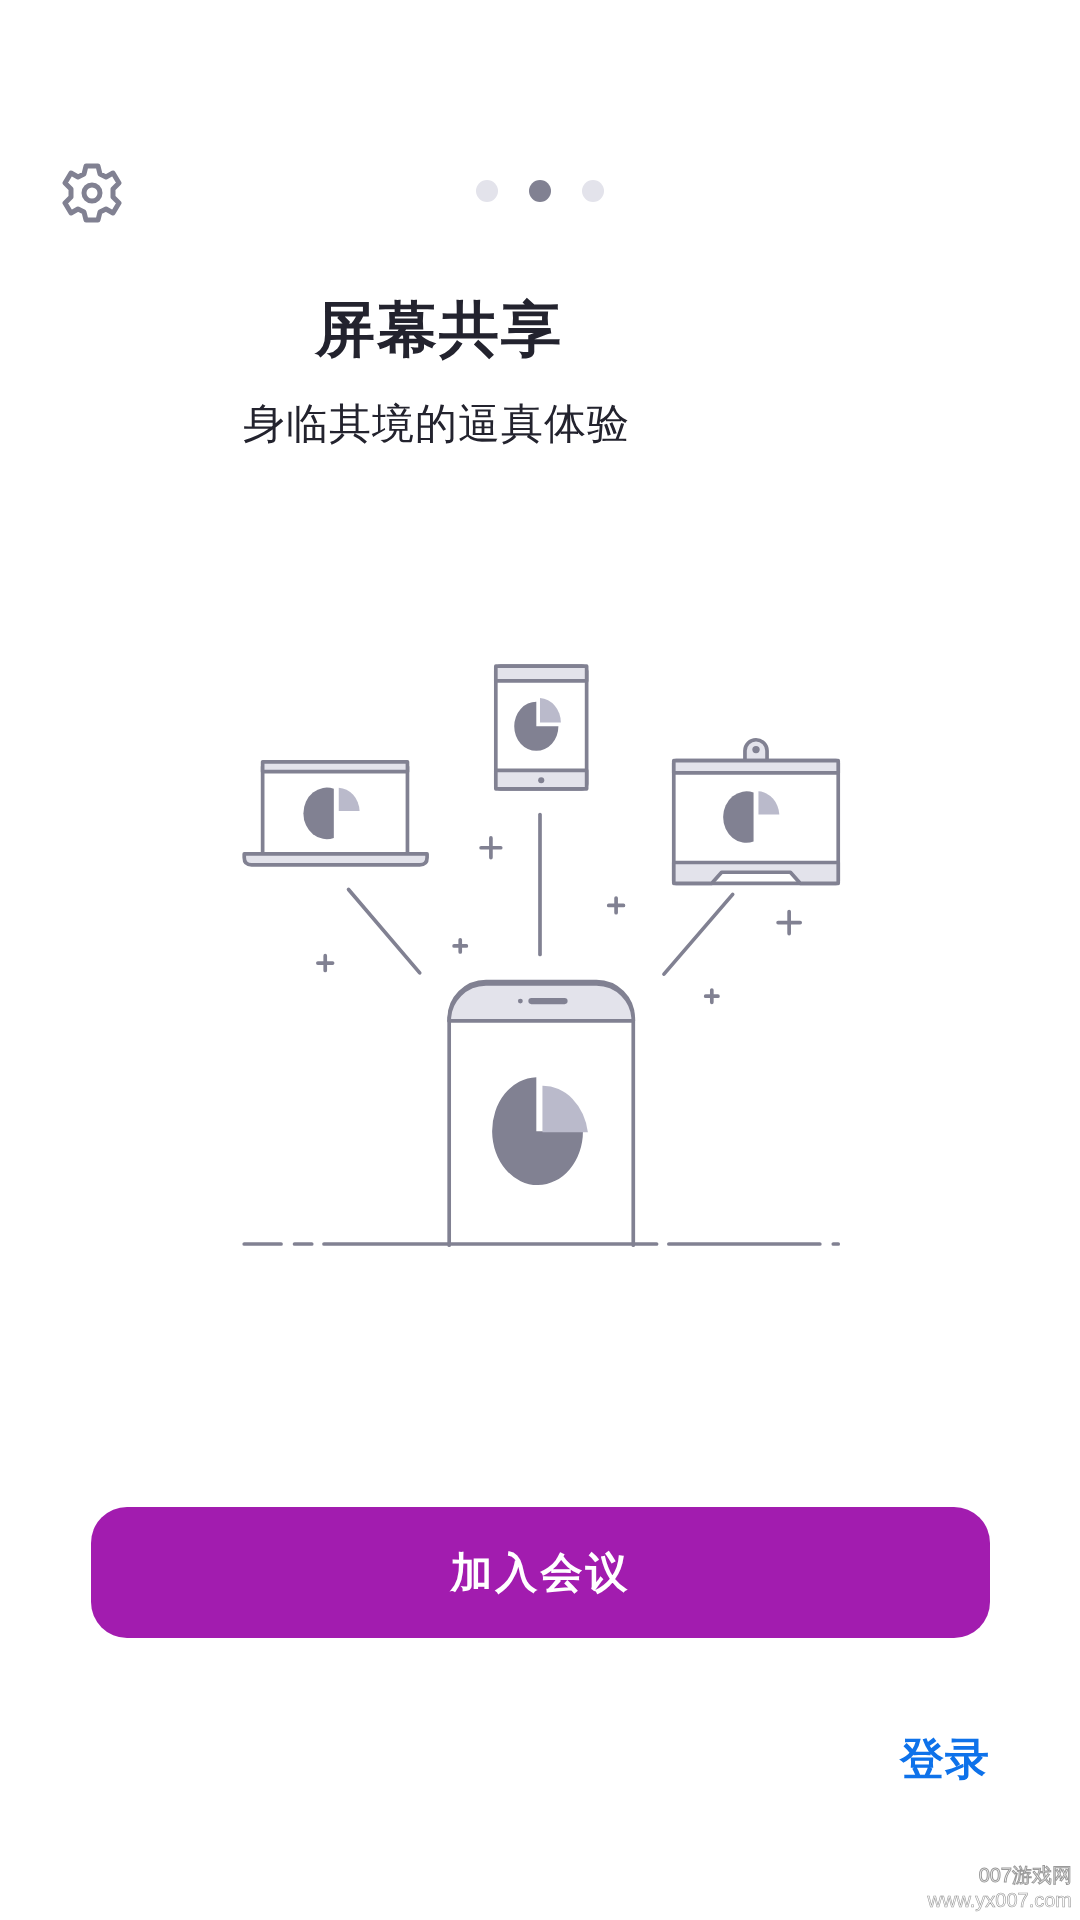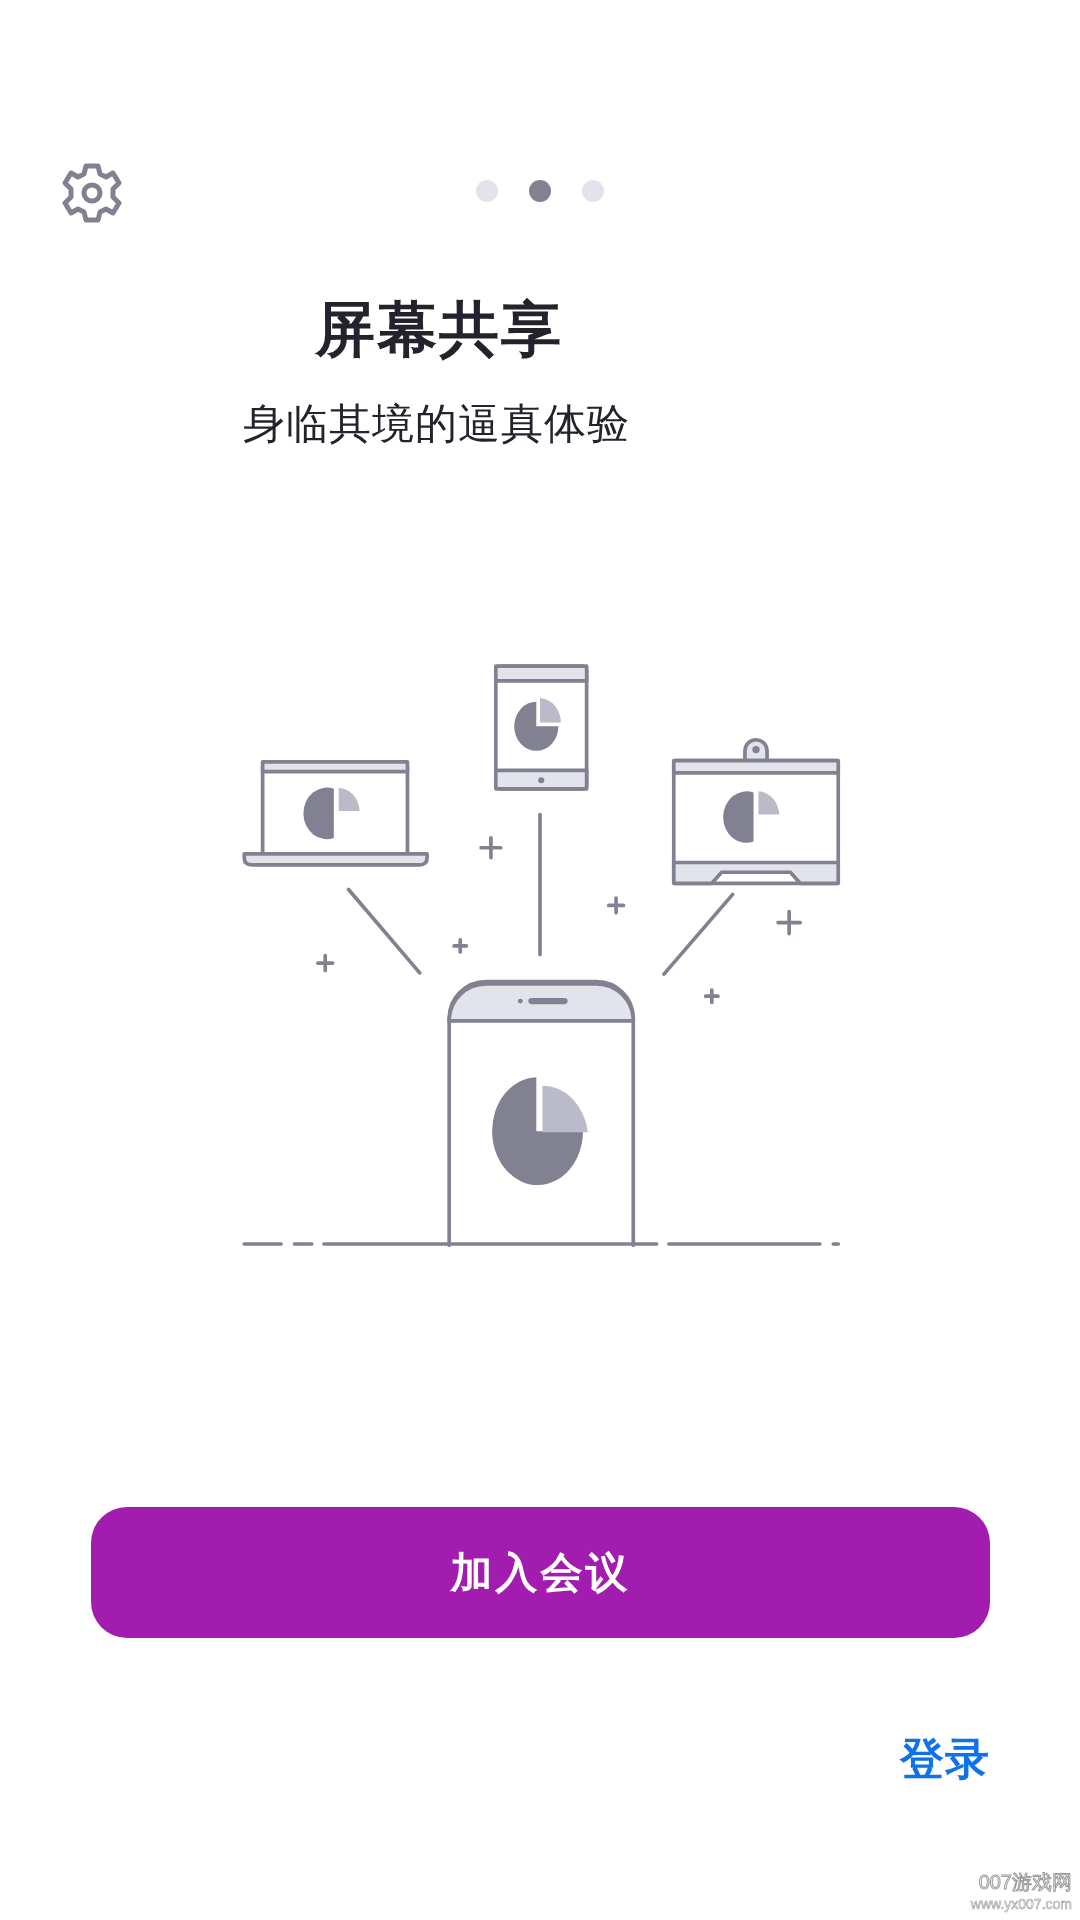--- a/index.html
+++ b/index.html
@@ -17,21 +17,21 @@
   .join-btn { position:absolute; left:91px; top:1507px; width:899px; height:131px;
               background:#a21caf; border-radius:36px; border:none; color:#ffffff;
               font-size:42px; font-weight:bold; letter-spacing:3px; display:flex;
               align-items:center; justify-content:center; cursor:pointer;
               font-family:"DejaVu Sans", "Liberation Sans", sans-serif; }
   .login { position:absolute; left:900px; top:1730px; width:92px; height:60px;
            color:#0e72ea; font-size:44px; font-weight:bold; text-align:left; cursor:pointer; letter-spacing:1px; }
   .watermark { position:absolute; right:8px; bottom:8px; text-align:right; color:#ffffff;
                -webkit-text-stroke:1px #9a9a9a; }
   .wm1 { font-size:20px; font-family:"Liberation Sans", sans-serif; }
-  .wm2 { font-size:14px; font-family:"Liberation Sans", sans-serif; -webkit-text-stroke:0.6px #9a9a9a; }
+  .wm2 { font-size:20px; font-family:"Liberation Sans", sans-serif; -webkit-text-stroke:0.6px #9a9a9a; }
 </style>
 </head>
 <body>
 
 <div class="gear">
   <svg width="60" height="62" viewBox="0 0 60 62">
     <path d="M24 4 h12 l2 8 l6 3 l7 -4 l6 10 l-6 6 v8 l6 6 l-6 10 l-7 -4 l-6 3 l-2 8 h-12 l-2 -8 l-6 -3 l-7 4 l-6 -10 l6 -6 v-8 l-6 -6 l6 -10 l7 4 l6 -3 z" fill="none" stroke="#818192" stroke-width="5" stroke-linejoin="round"></path>
     <circle cx="30" cy="31" r="8" fill="none" stroke="#818192" stroke-width="5"></circle>
   </svg>
 </div>

